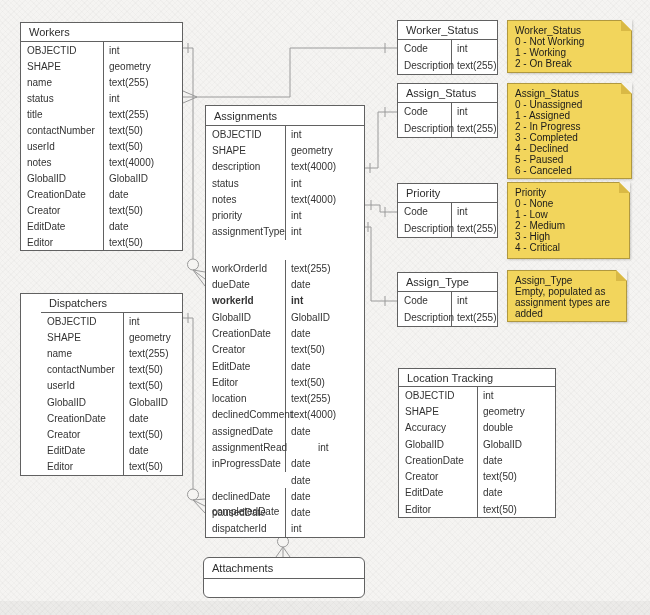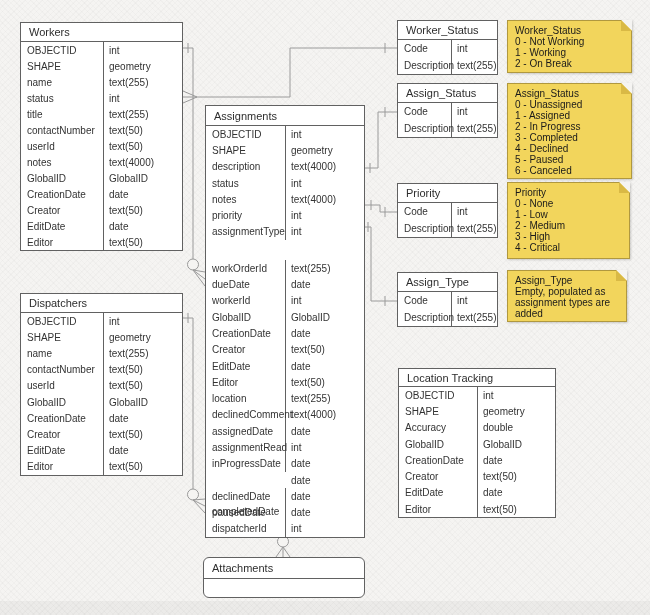--- a/index.html
+++ b/index.html
@@ -167,21 +167,21 @@
         </div>
         <div class="erow" style="height: 16px;">
           <div class="fname" style="width: 83px;">EditDate</div>
           <div class="ftype">date</div>
         </div>
         <div class="erow" style="height: 16px;">
           <div class="fname" style="width: 83px;">Editor</div>
           <div class="ftype">text(50)</div>
         </div>
       </div>
-      <div class="entity-table" style="left: 20px; top: 293px; width: 163px;">
+      <div class="entity-table" style="left: 20px; top: 293px; width: 163px; padding-left: 20px;">
         <div class="etitle" style="height: 18px;">Dispatchers</div>
         <div class="erow" style="height: 16.2px;">
           <div class="fname" style="width: 83px;">OBJECTID</div>
           <div class="ftype">int</div>
         </div>
         <div class="erow" style="height: 16.2px;">
           <div class="fname" style="width: 83px;">SHAPE</div>
           <div class="ftype">geometry</div>
         </div>
         <div class="erow" style="height: 16.2px;">
@@ -248,21 +248,21 @@
           <div class="ftype">int</div>
         </div>
         <div class="erow" style="height: 16.3px; margin-top: 20px;">
           <div class="fname" style="width: 80px;">workOrderId</div>
           <div class="ftype">text(255)</div>
         </div>
         <div class="erow" style="height: 16.3px;">
           <div class="fname" style="width: 80px;">dueDate</div>
           <div class="ftype">date</div>
         </div>
-        <div class="erow" style="height: 16.3px;">
+        <div class="erow" style="height: 16.3px; font-weight: bold;">
           <div class="fname" style="width: 80px;">workerId</div>
           <div class="ftype">int</div>
         </div>
         <div class="erow" style="height: 16.3px;">
           <div class="fname" style="width: 80px;">GlobalID</div>
           <div class="ftype">GlobalID</div>
         </div>
         <div class="erow" style="height: 16.3px;">
           <div class="fname" style="width: 80px;">CreationDate</div>
           <div class="ftype">date</div>
@@ -284,21 +284,21 @@
           <div class="ftype">text(255)</div>
         </div>
         <div class="erow" style="height: 16.3px;">
           <div class="fname" style="width: 80px;">declinedComment</div>
           <div class="ftype">text(4000)</div>
         </div>
         <div class="erow" style="height: 16.3px;">
           <div class="fname" style="width: 80px;">assignedDate</div>
           <div class="ftype">date</div>
         </div>
-        <div class="erow" style="height: 16.3px;">
+        <div class="erow" style="height: 16.3px; gap: 27px;">
           <div class="fname" style="width: 80px;">assignmentRead</div>
           <div class="ftype">int</div>
         </div>
         <div class="erow" style="height: 16.3px;">
           <div class="fname" style="width: 80px;">inProgressDate</div>
           <div class="ftype">date</div>
         </div>
         <div class="erow" style="height: 16.3px;">
           <div class="fname" style="width: 80px; margin-top: 40px;">completedDate</div>
           <div class="ftype">date</div>

